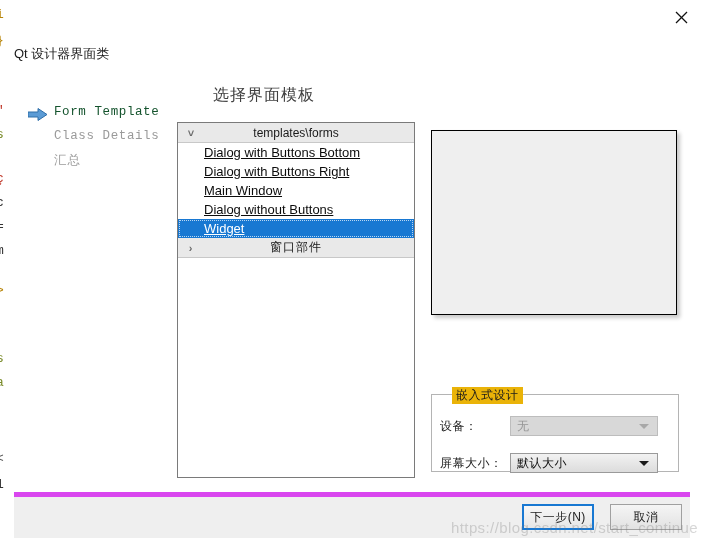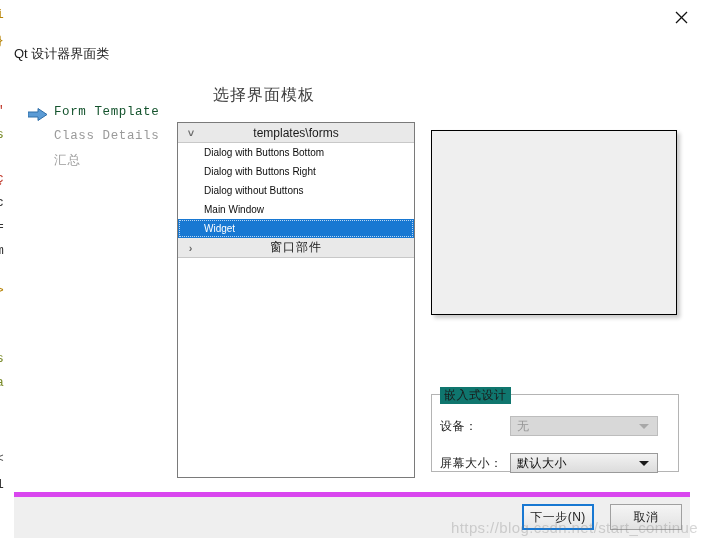--- a/index.html
+++ b/index.html
@@ -160,24 +160,25 @@
     align-items: center;
     justify-content: center;
     color: #6b6b6b;
     font-size: 11px;
     font-weight: bold;
   }
   .tmpl-item {
     height: 19px;
     line-height: 19px;
     padding-left: 26px;
-    font-size: 10px;
+    font-size: 13px;
     color: #0c0c0c;
     white-space: nowrap;
     cursor: pointer;
+    text-decoration: underline;
   }
   .tmpl-item.selected {
     background: #1878d2;
     color: #ffffff;
     outline: 1px dotted #b9d7f2;
     outline-offset: -2px;
   }
 
   
   .preview-wrap {
@@ -204,23 +205,23 @@
     position: absolute;
     left: 431px;
     top: 394px;
     width: 248px;
     height: 78px;
     border: 1px solid #b4b4b4;
     box-sizing: border-box;
   }
   .groupbox-title {
     position: absolute;
-    left: 8px;
+    left: 20px;
     top: -8px;
-    background: #0f766e;
+    background: #eab308;
     padding: 0 4px;
     font-family: "Liberation Sans", sans-serif;
     font-size: 12px;
     color: #1a1a1a;
     letter-spacing: 0.5px;
     white-space: nowrap;
   }
   .field-row {
     position: absolute;
     left: 8px;
@@ -378,22 +379,22 @@
 
   <div class="tmpl-list">
 
     <div class="grp-header">
       <span class="grp-chevron">˅</span>
       <span>templates\forms</span>
     </div>
 
     <div class="tmpl-item">Dialog with Buttons Bottom</div>
     <div class="tmpl-item">Dialog with Buttons Right</div>
+    <div class="tmpl-item">Main Window</div>
     <div class="tmpl-item">Dialog without Buttons</div>
-    <div class="tmpl-item">Main Window</div>
     <div class="tmpl-item selected">Widget</div>
 
     <div class="grp-header cjk">
       <span class="grp-chevron">›</span>
       <span>窗口部件</span>
     </div>
 
   </div>
 
   <div class="preview-wrap">

